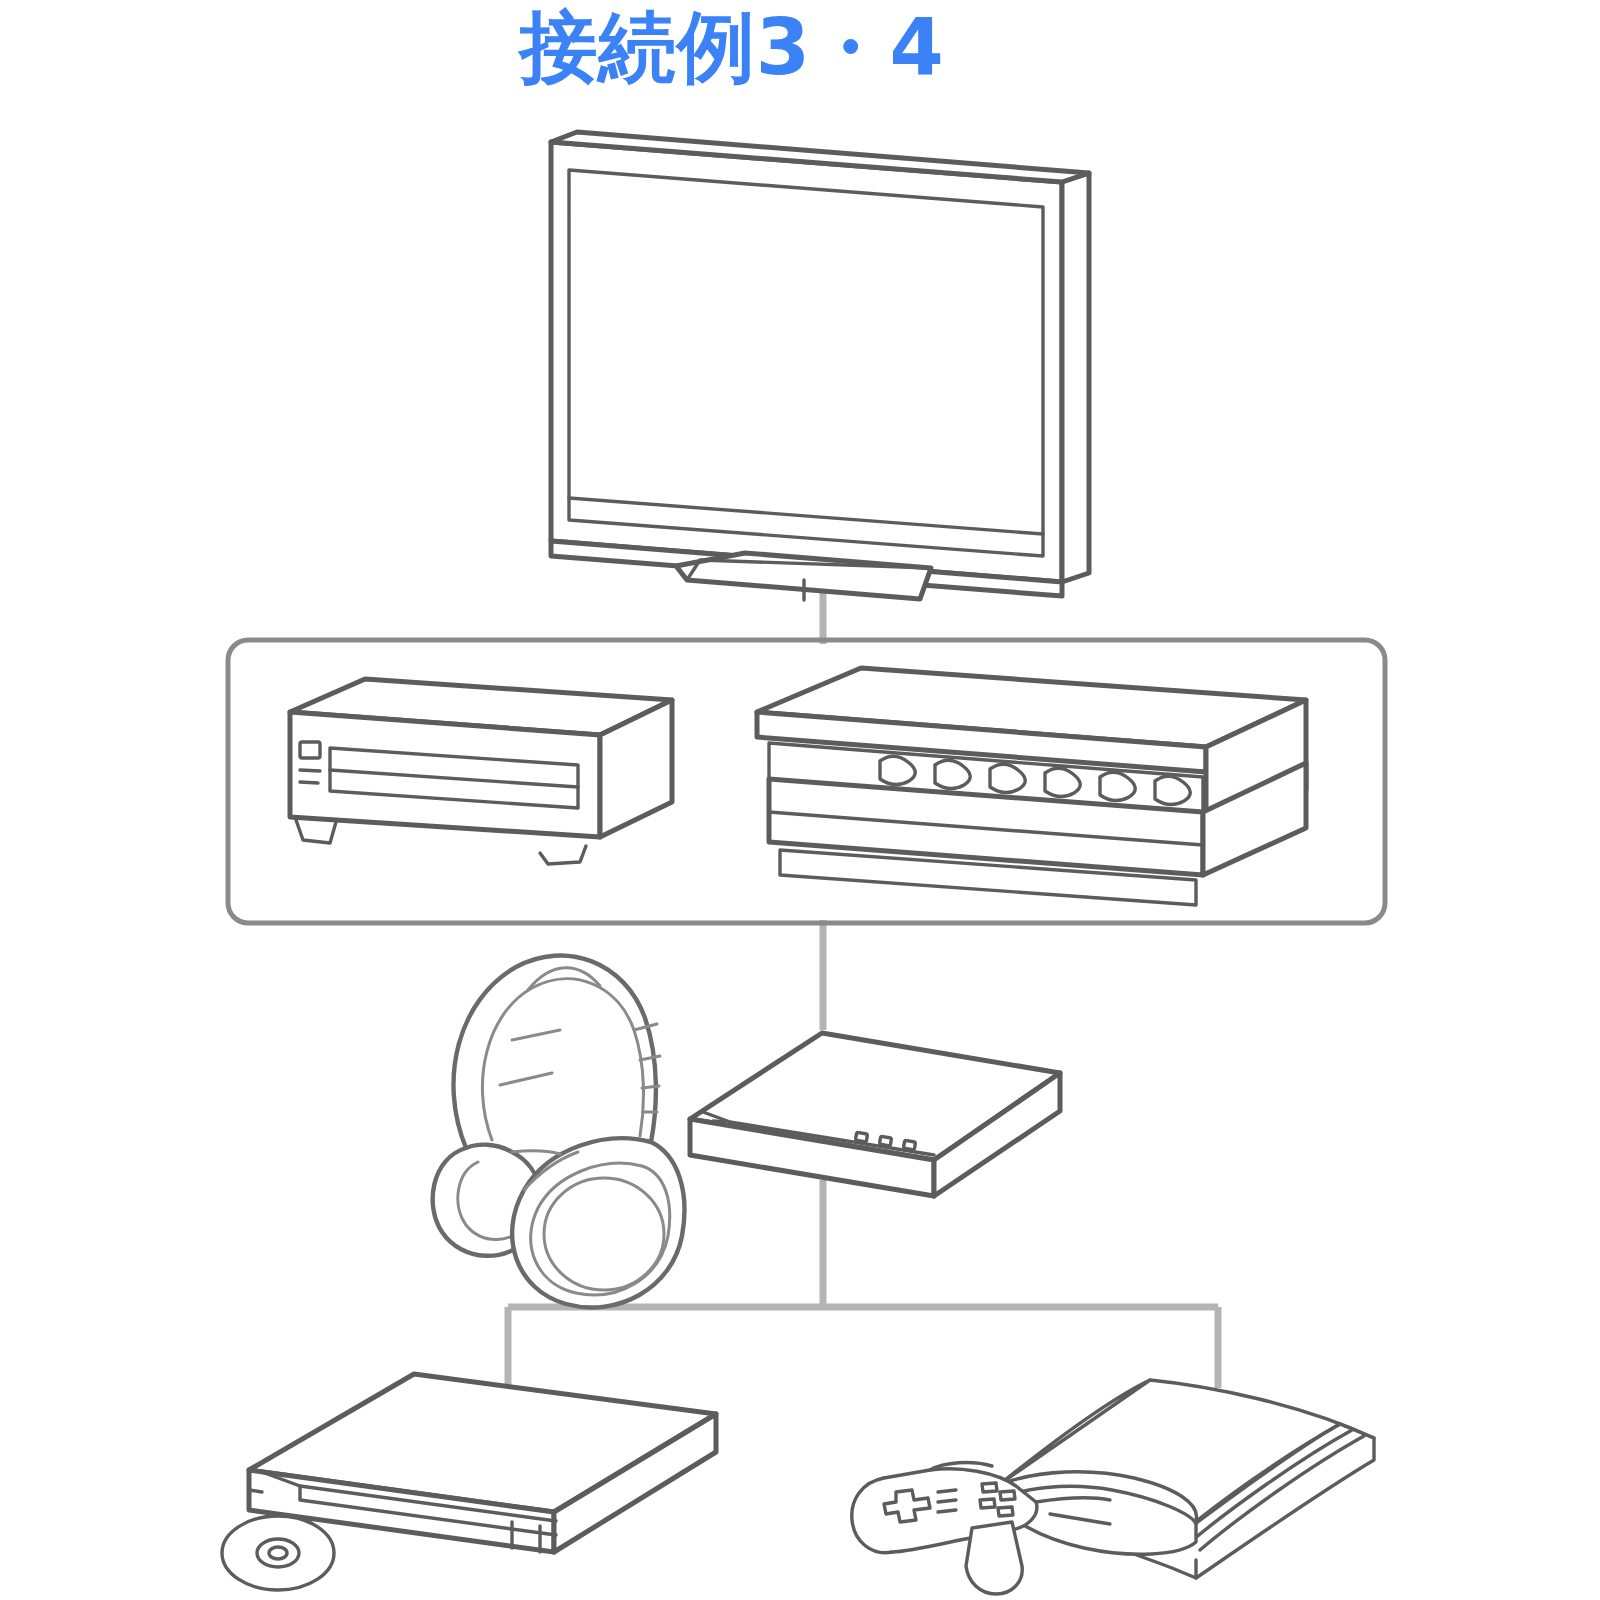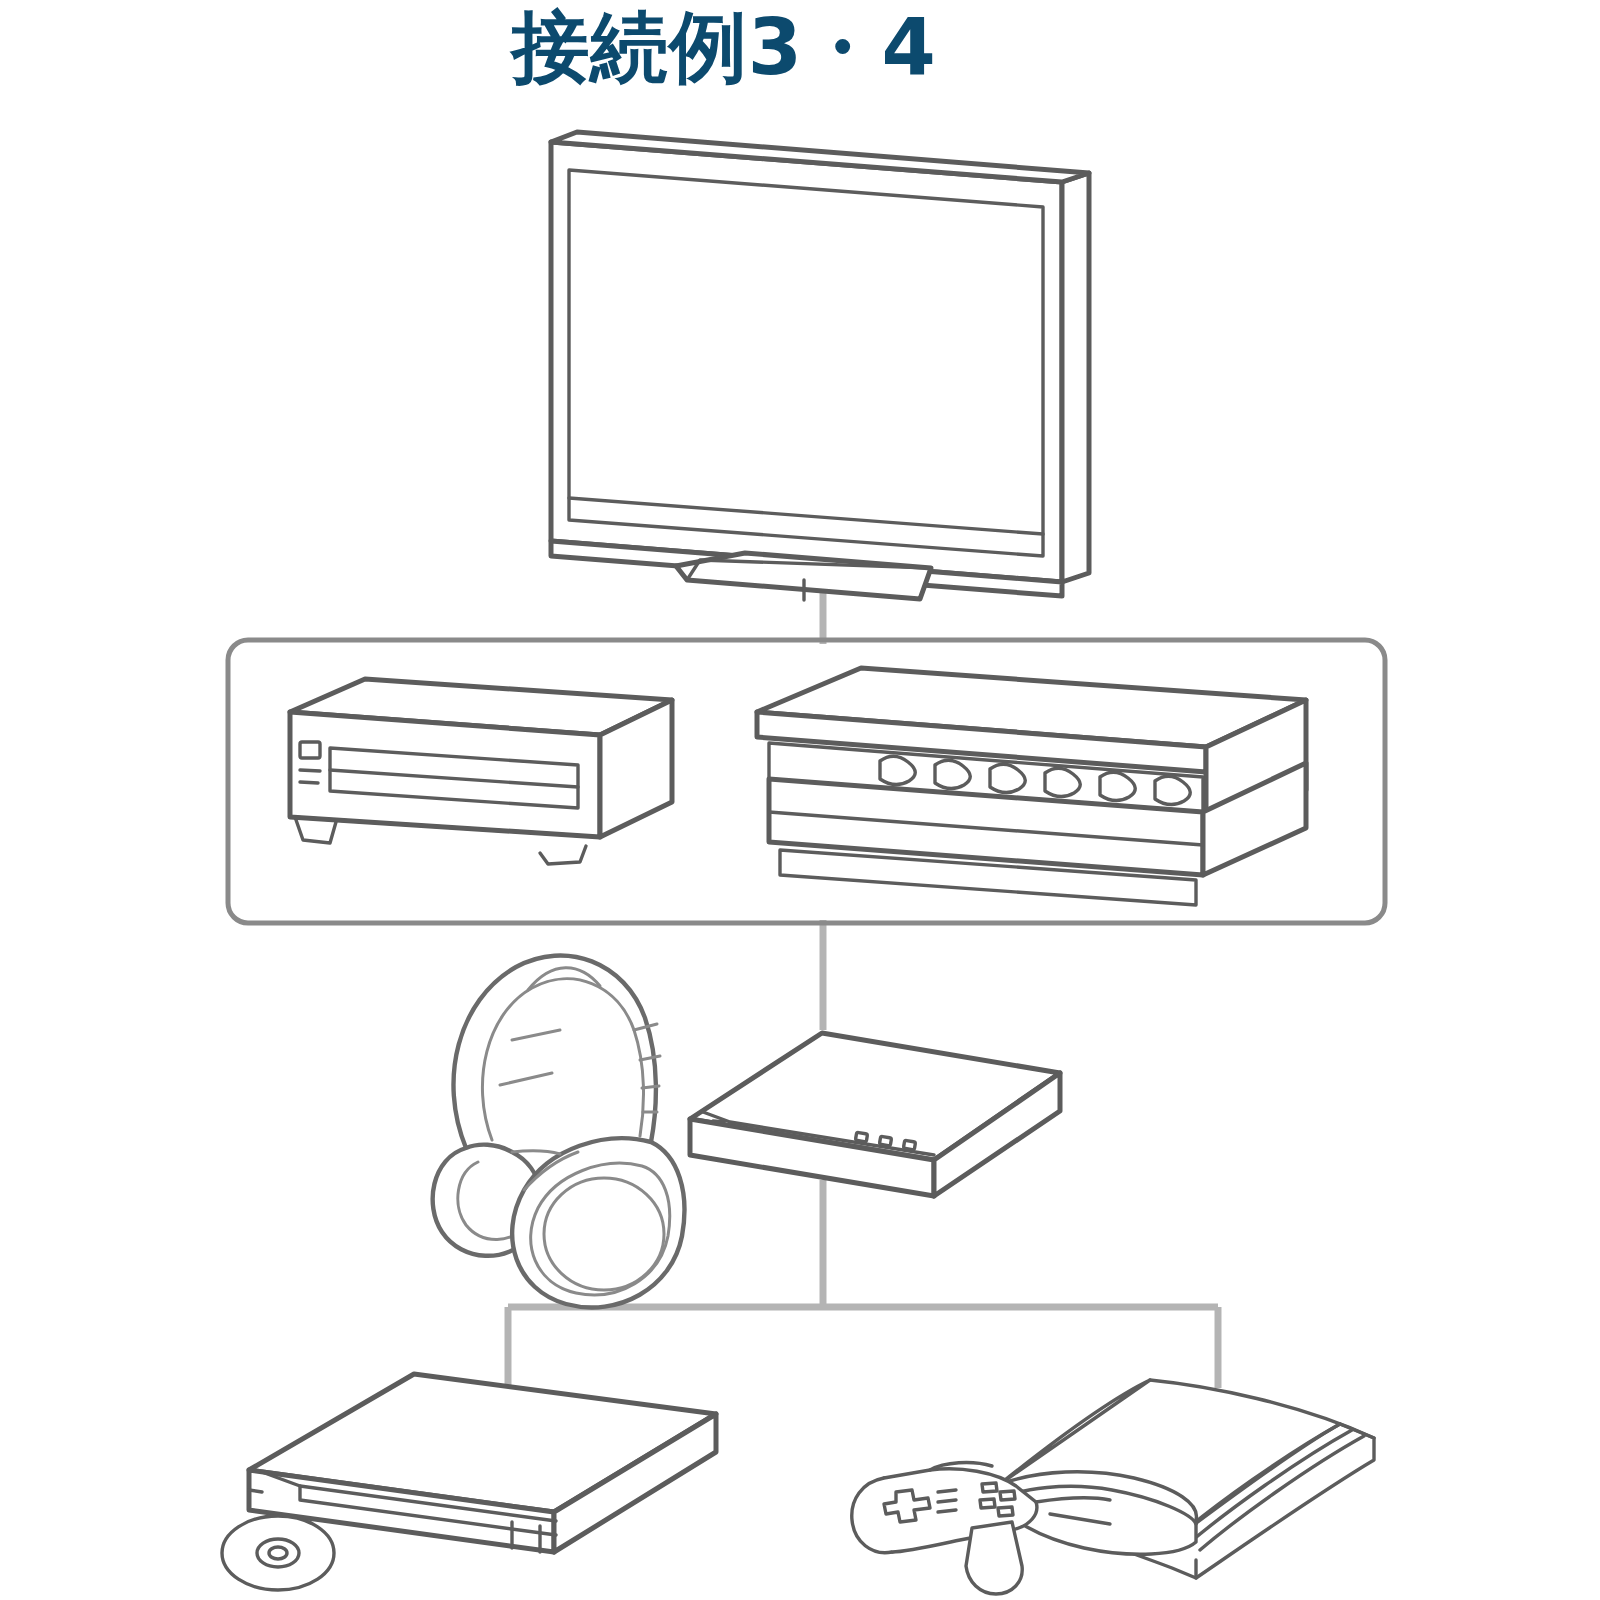--- a/index.html
+++ b/index.html
@@ -15,28 +15,28 @@
     font-family: "DejaVu Sans", "Liberation Sans", sans-serif;
   }
   #stage {
     position: relative;
     width: 1600px;
     height: 1600px;
     background: #ffffff;
   }
   #diagram-title {
     position: absolute;
-    left: 8px;
+    left: 16px;
     top: 8px;
     width: 1432px;
     text-align: center;
     font-size: 78px;
     line-height: 1.0;
     font-weight: 600;
-    color: #0c4a6e;
+    color: #3b82f6;
     letter-spacing: 0.01em;
     font-family: "DejaVu Sans", "Liberation Sans", sans-serif;
   }
   #canvas {
     position: absolute;
     left: 0;
     top: 0;
     width: 1600px;
     height: 1600px;
   }

